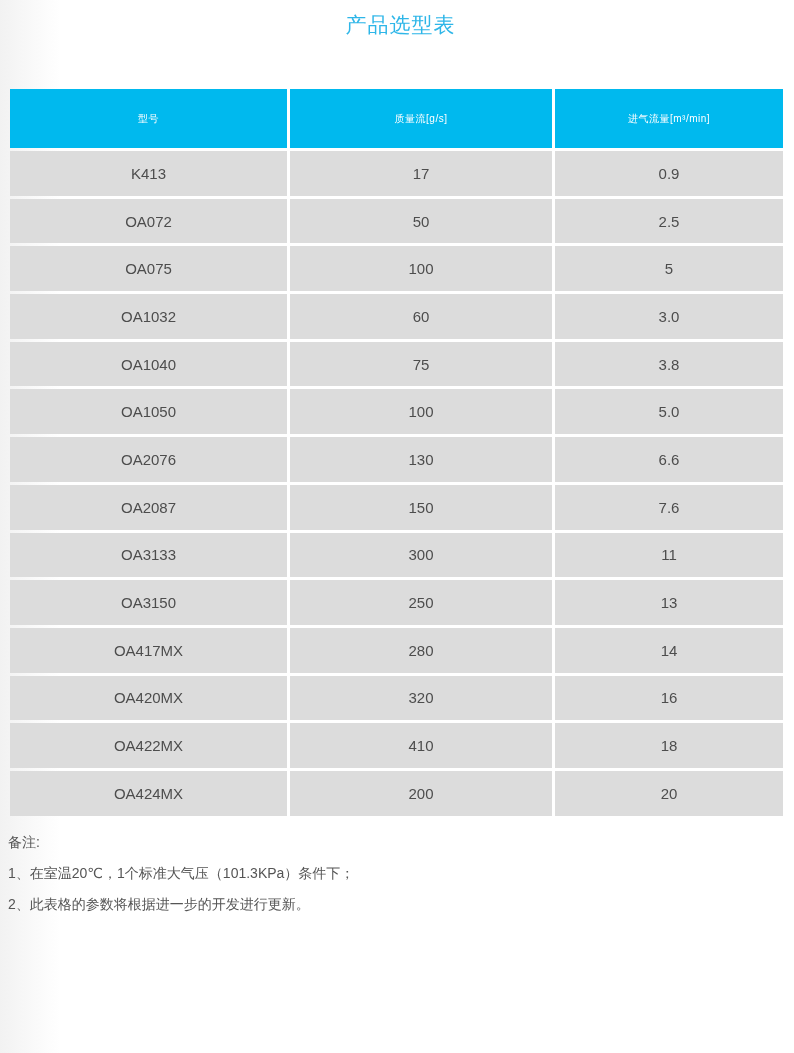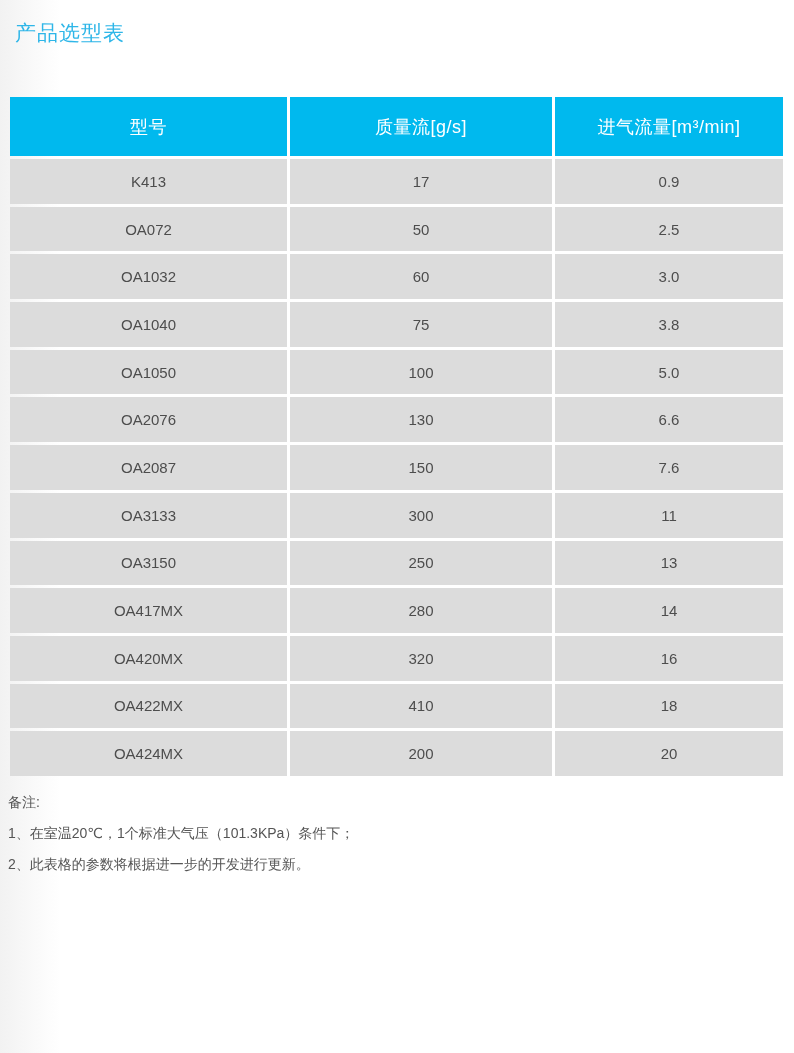--- a/index.html
+++ b/index.html
@@ -11,41 +11,42 @@
     height: 1053px;
     background: linear-gradient(to right, #f2f2f2 0px, #ffffff 60px);
     font-family: "Liberation Sans", "DejaVu Sans", sans-serif;
     overflow: hidden;
   }
   .page {
     width: 794px;
     box-sizing: border-box;
   }
   .title {
-    margin: 8px;
+    margin: 0;
     padding: 11px 0 0 7px;
     font-size: 21px;
     font-weight: normal;
     color: #2eb6e8;
     letter-spacing: 1px;
+    text-align: center;
   }
   .product-table {
     border-collapse: separate;
     border-spacing: 3px;
     margin: 47px 0 0 7px;
     table-layout: fixed;
   }
   .product-table col.c1 { width: 277px; }
   .product-table col.c2 { width: 262px; }
   .product-table col.c3 { width: 228px; }
   .product-table th {
     background: #00b9ee;
     color: #ffffff;
     font-weight: normal;
-    font-size: 18px;
+    font-size: 10px;
     height: 57px;
     text-align: center;
     vertical-align: middle;
     letter-spacing: 0.5px;
   }
   .product-table td {
     background: #dcdcdc;
     color: #4d4d4d;
     font-size: 15px;
     height: 42.7px;
@@ -87,20 +88,25 @@
 
     <tr>
           <td>K413</td>
           <td>17</td>
           <td>0.9</td>
         </tr>
         <tr>
           <td>OA072</td>
           <td>50</td>
           <td>2.5</td>
+        </tr>
+        <tr>
+          <td>OA075</td>
+          <td>100</td>
+          <td>5</td>
         </tr>
         <tr>
           <td>OA1032</td>
           <td>60</td>
           <td>3.0</td>
         </tr>
         <tr>
           <td>OA1040</td>
           <td>75</td>
           <td>3.8</td>

